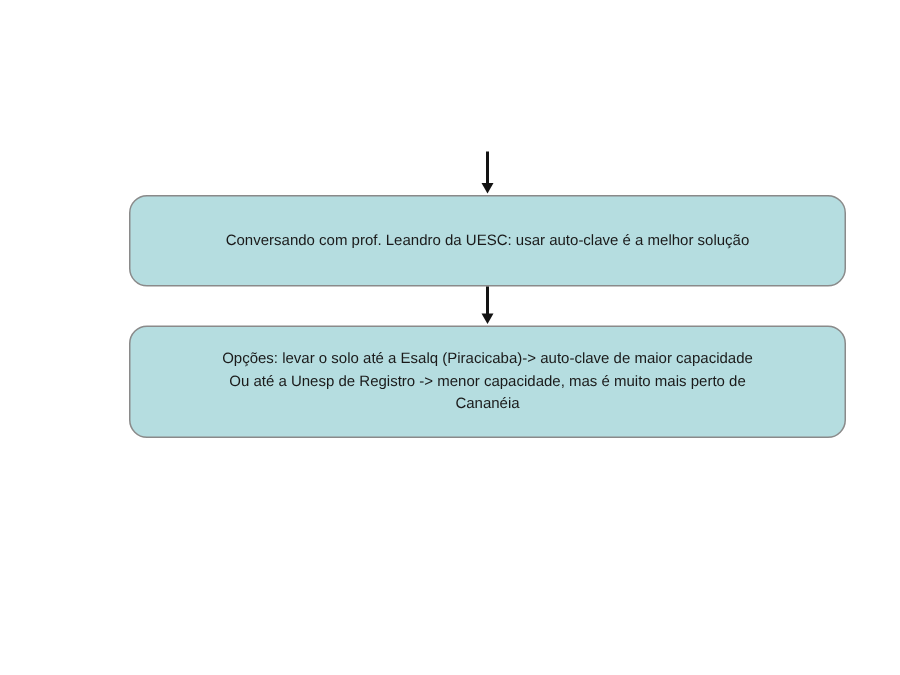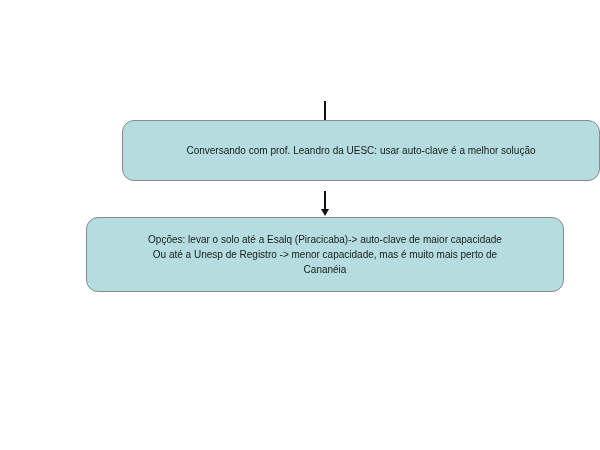--- a/index.html
+++ b/index.html
@@ -41,24 +41,23 @@
     white-space: pre-line;
   }
   #node-question {
     left: 86px;
     top: 36px;
     width: 478px;
     height: 65px;
   }
   #node-conversation {
     left: 86px;
-    top: 120px;
+    top: 130px;
     width: 478px;
     height: 61px;
-    margin-left: 36px;
   }
   #node-options {
     left: 86px;
     top: 217px;
     width: 478px;
     height: 75px;
   }
   .connector {
     position: absolute;
     width: 0;

